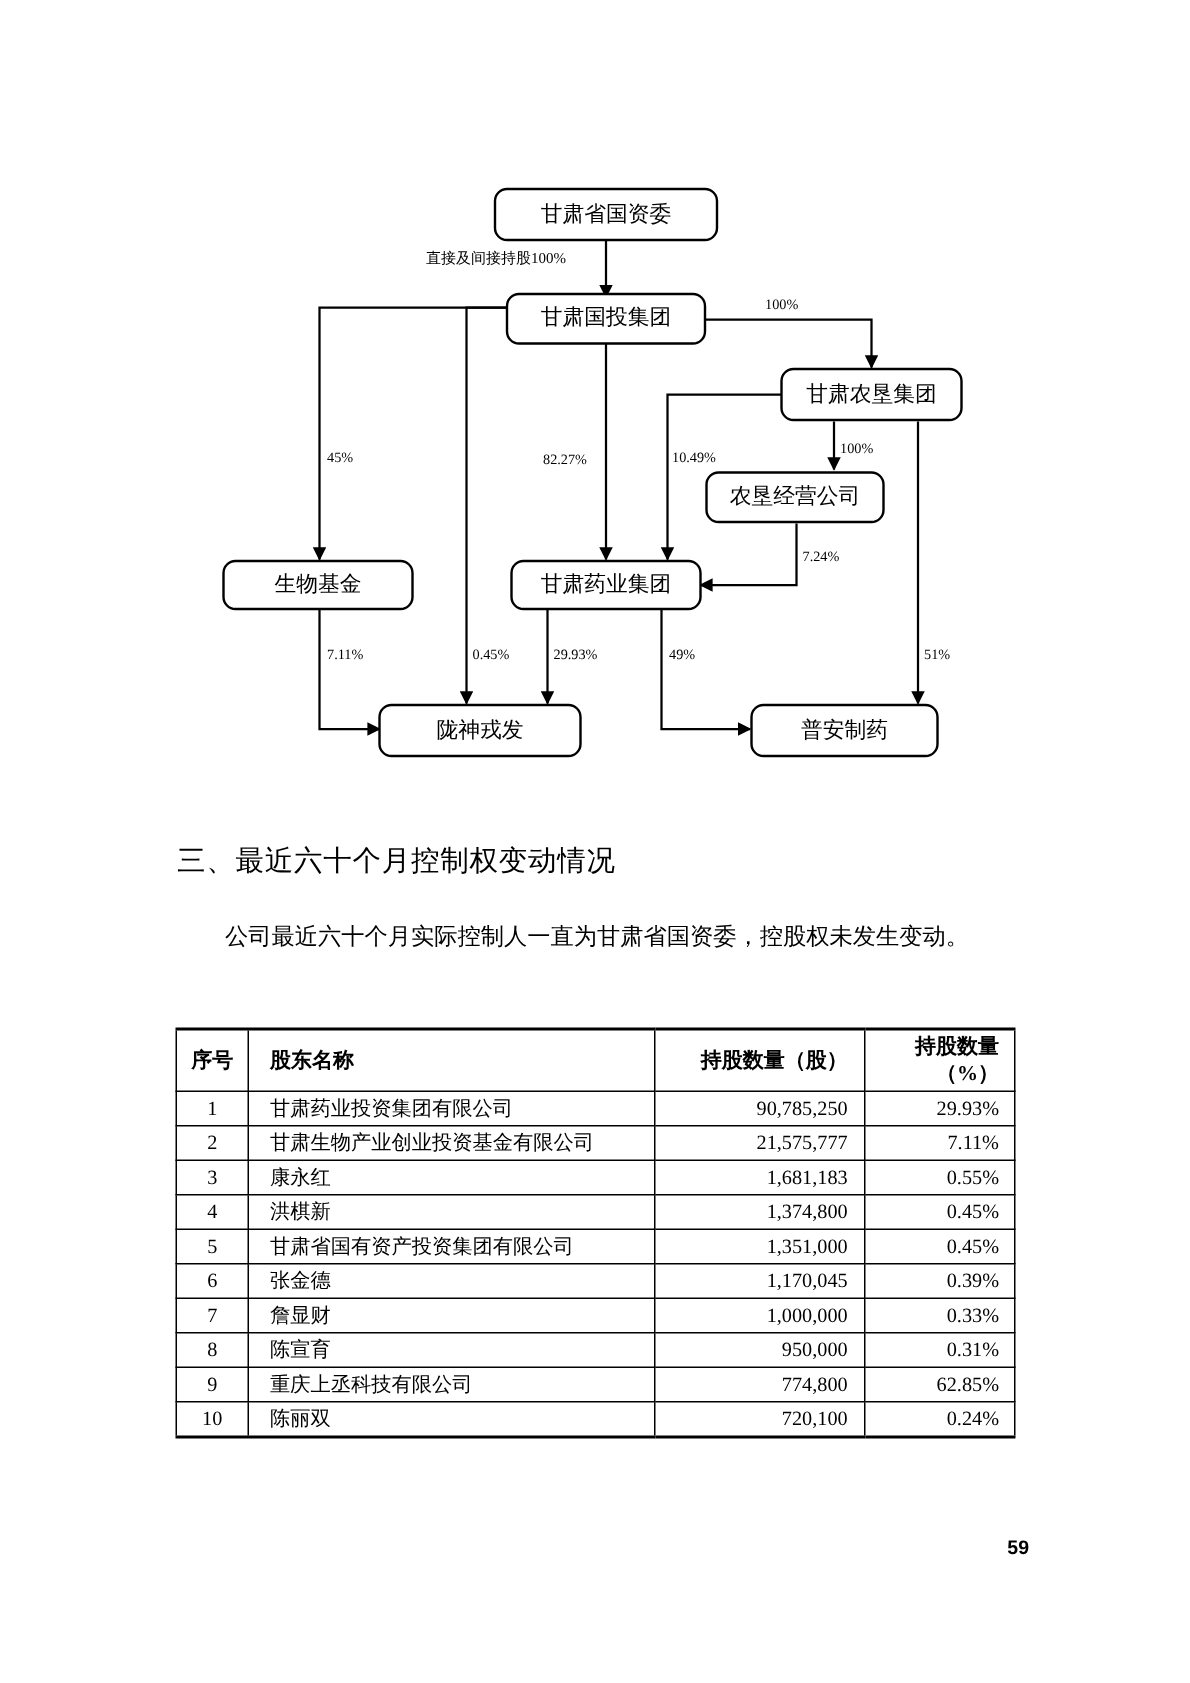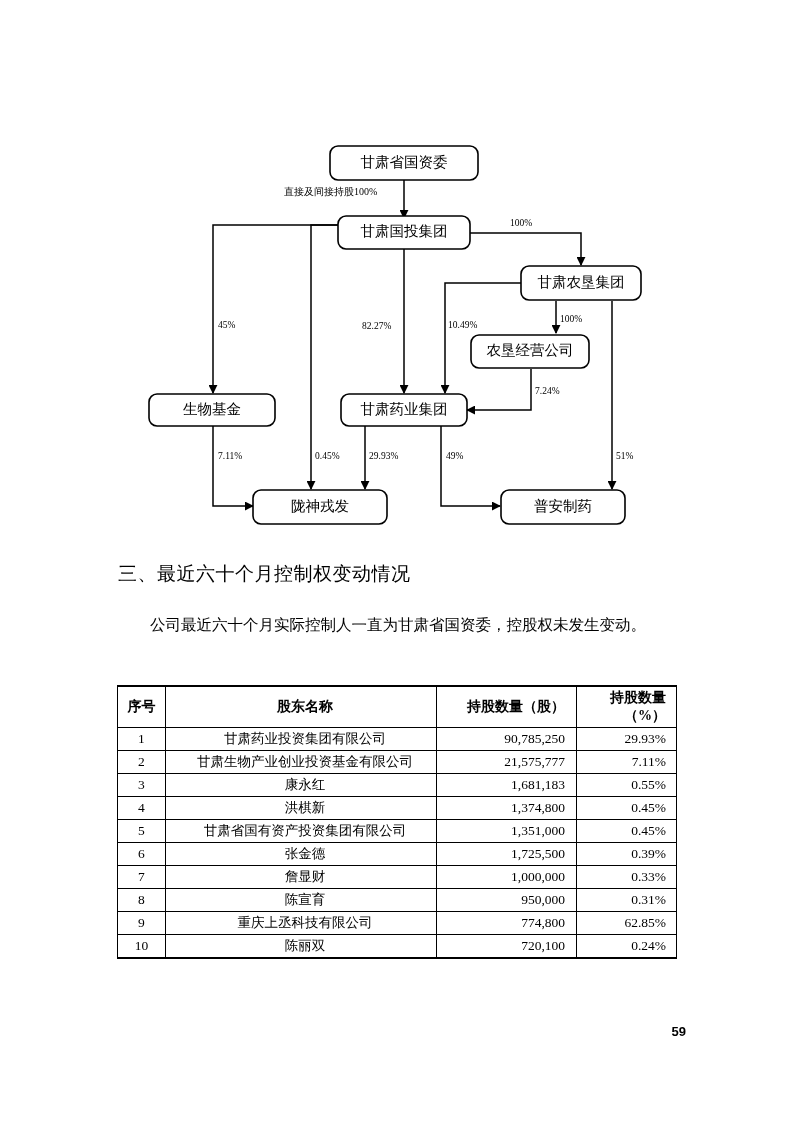--- a/index.html
+++ b/index.html
@@ -20,21 +20,21 @@
     position: absolute;
     left: 0; top: 0;
     width: 793px;
     height: 1122px;
   }
 
   
   .chart-area {
     position: absolute;
     left: 0px;
-    top: 108px;
+    top: 88px;
     width: 715px;
     height: 440px;
   }
   .chart-area svg { display: block; }
 
   .node-text {
     font-family: "Liberation Serif", "DejaVu Serif", serif;
     font-size: 14.5px;
     fill: #000;
     text-anchor: middle;
@@ -98,21 +98,21 @@
     box-sizing: border-box;
   }
   .holders-table thead th {
     text-align: center;
     font-weight: bold;
     font-size: 14px;
     border-top: 2.4px solid #000;
     border-bottom: 1.1px solid #000;
   }
   .holders-table .c-idx   { width: 48px;  text-align: center; }
-  .holders-table .c-name  { width: 272px; text-align: center; padding-left: 14px; }
+  .holders-table .c-name  { width: 272px; text-align: left; padding-left: 14px; }
   .holders-table .c-qty   { width: 140px; text-align: right; padding-right: 11px; }
   .holders-table .c-pct   { width: 100px; text-align: right; padding-right: 10px; }
   .holders-table tbody tr:last-child td {
     border-bottom: 2.4px solid #000;
   }
   .total-label {
     text-align: center;
   }
 
   
@@ -269,21 +269,21 @@
       </tr>
       <tr>
         <td class="c-idx">5</td>
         <td class="c-name">甘肃省国有资产投资集团有限公司</td>
         <td class="c-qty">1,351,000</td>
         <td class="c-pct">0.45%</td>
       </tr>
       <tr>
         <td class="c-idx">6</td>
         <td class="c-name">张金德</td>
-        <td class="c-qty">1,725,500</td>
+        <td class="c-qty">1,170,045</td>
         <td class="c-pct">0.39%</td>
       </tr>
       <tr>
         <td class="c-idx">7</td>
         <td class="c-name">詹显财</td>
         <td class="c-qty">1,000,000</td>
         <td class="c-pct">0.33%</td>
       </tr>
       <tr>
         <td class="c-idx">8</td>

